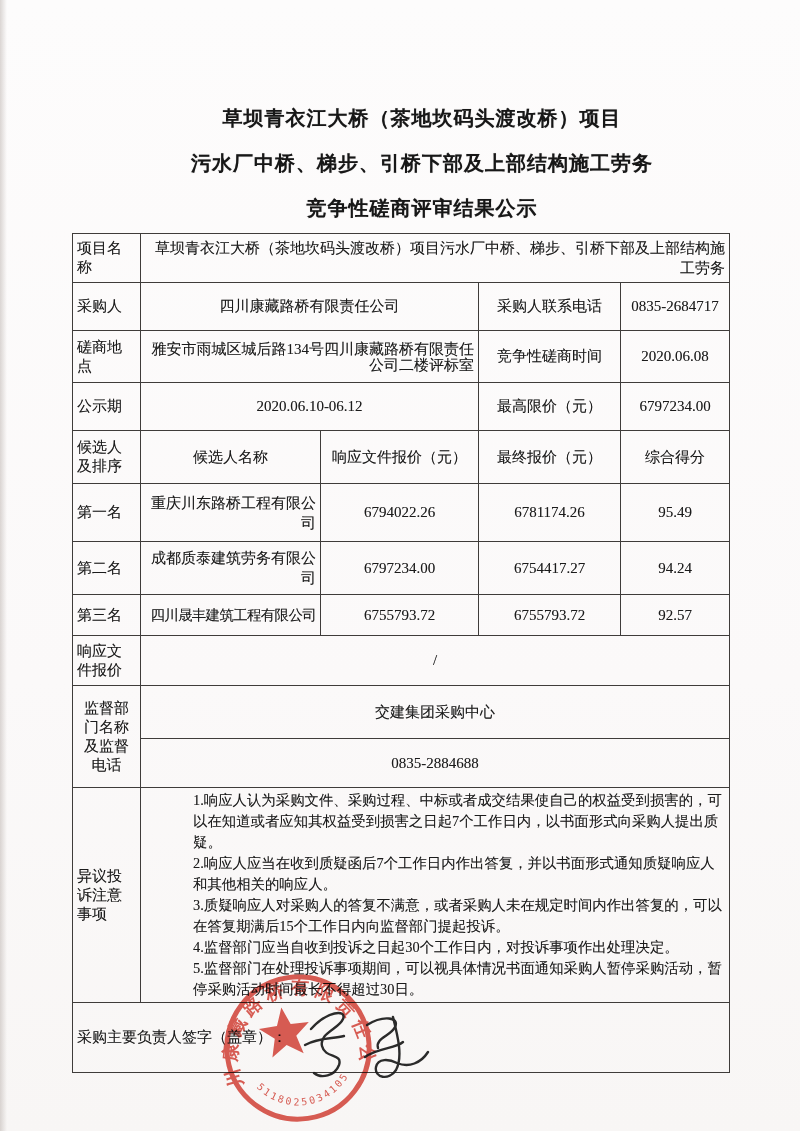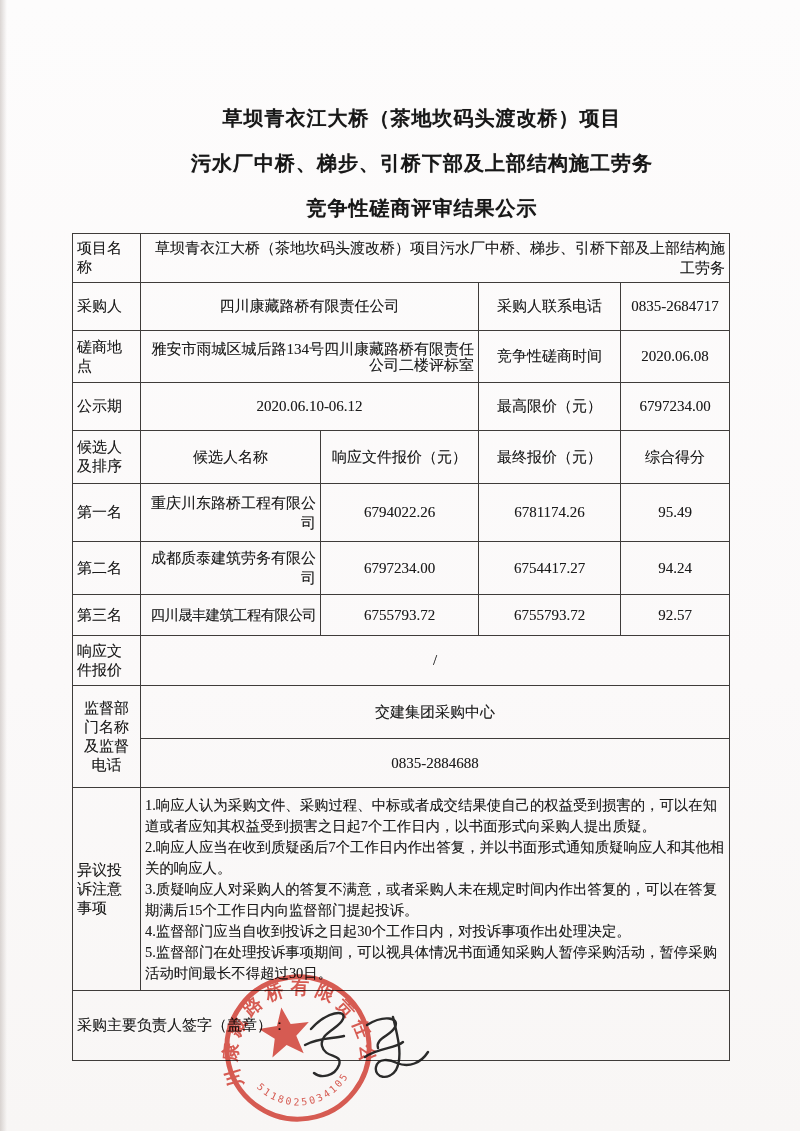--- a/index.html
+++ b/index.html
@@ -28,21 +28,21 @@
   table.doc td {
     border:1px solid #3f3c3a; padding:2px 4px; vertical-align:middle;
     text-shadow:0 0 .6px rgba(30,30,30,.38);
     overflow:hidden;
   }
   td.lab   { text-align:left; line-height:19px; }
   td.ctr   { text-align:center; }
   td.lft   { text-align:right; line-height:21px; }
   td.nowrap{ white-space:nowrap; letter-spacing:-0.7px; font-size:14.5px; padding-left:3px;}
   td.notes { vertical-align:top; padding:8px 8px 4px 8px; }
-  .note-line { font-size:14.4px; line-height:21px; text-align:left; }
+  .note-line { font-size:14.4px; line-height:21px; text-align:left;margin-left:48px; }
   td.sig-cell { padding-left:6px; }
 
   
   .stamp {
     position:absolute; left:219px; top:968px; width:158px; height:160px;
     mix-blend-mode:multiply; opacity:.88; transform:rotate(-8deg);
   }
   .sig {
     position:absolute; left:297px; top:999px; width:140px; height:100px;
   }

